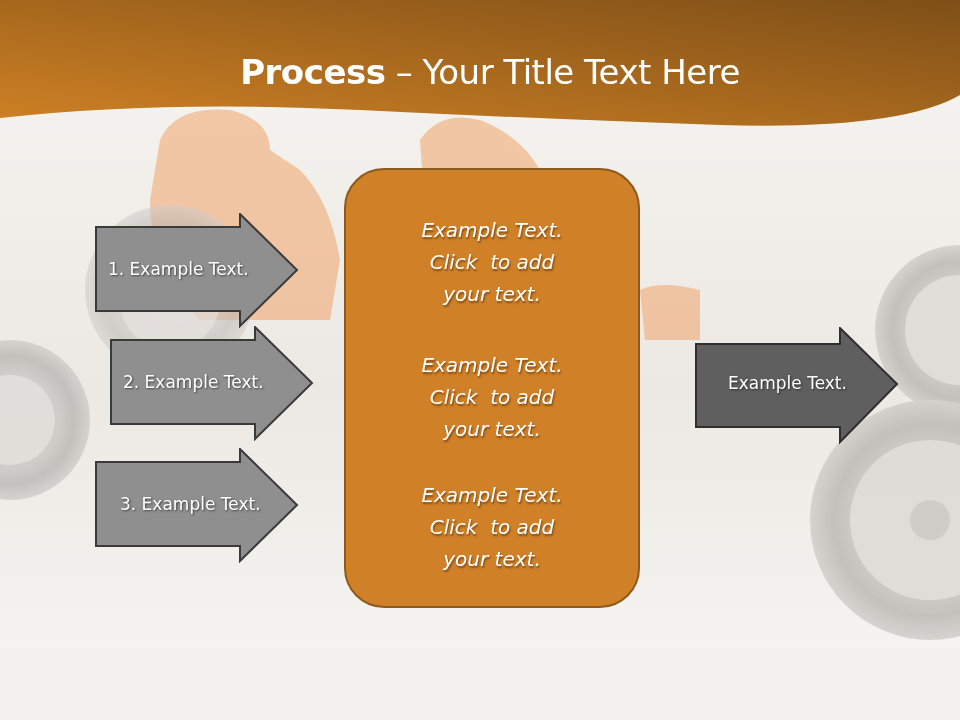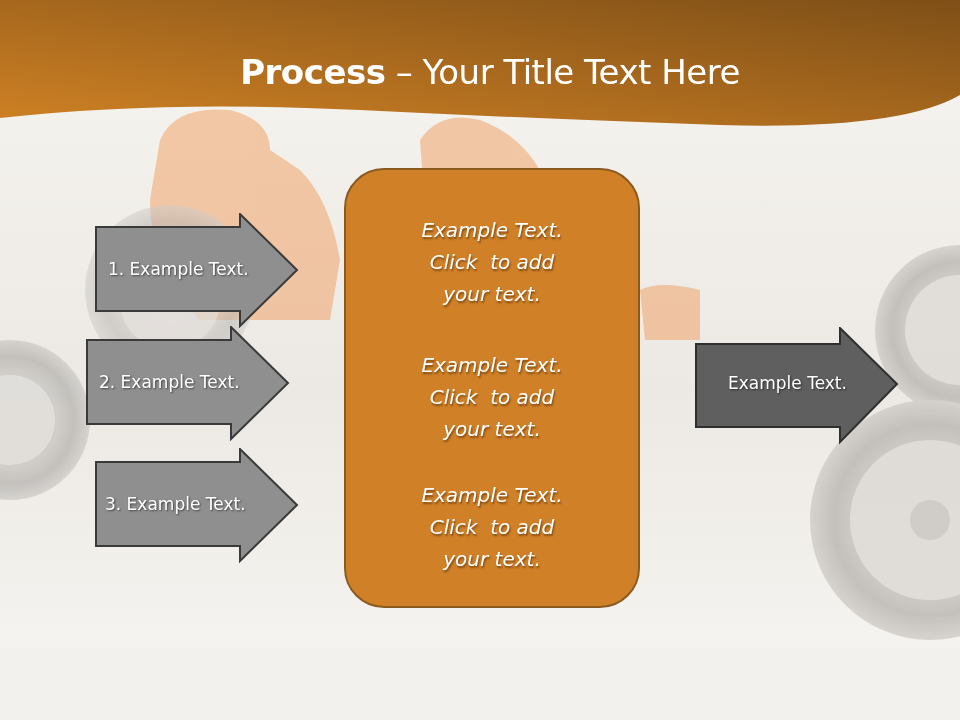--- a/index.html
+++ b/index.html
@@ -76,32 +76,32 @@
     <b>Process</b><span class="light"> – Your Title Text Here</span>
   </div>
 
   <div class="arrow" style="left:95px;top:213px;width:205px;height:115px;">
     <svg width="205" height="115">
       <path d="M1 14 H145 V1 L202 57 L145 113 V98 H1 Z" fill="#8f8f8f" stroke="#3a3a3a" stroke-width="2"></path>
     </svg>
     <span class="label" style="left:13px;top:46px;">1. Example Text.</span>
   </div>
 
-  <div class="arrow" style="left:86px;top:326px;width:205px;height:115px;">
+  <div class="arrow" style="left:110px;top:326px;width:205px;height:115px;">
     <svg width="205" height="115">
       <path d="M1 14 H145 V1 L202 57 L145 113 V98 H1 Z" fill="#8f8f8f" stroke="#3a3a3a" stroke-width="2"></path>
     </svg>
     <span class="label" style="left:13px;top:46px;">2. Example Text.</span>
   </div>
 
   <div class="arrow" style="left:95px;top:448px;width:205px;height:115px;">
     <svg width="205" height="115">
       <path d="M1 14 H145 V1 L202 57 L145 113 V98 H1 Z" fill="#8f8f8f" stroke="#3a3a3a" stroke-width="2"></path>
     </svg>
-    <span class="label" style="left:10px;top:46px;">3. Example Text.</span>
+    <span class="label" style="left:25px;top:46px;">3. Example Text.</span>
   </div>
 
   <div class="center-box">
     <div class="block" style="top:44px;">
       <div>Example Text.</div>
       <div>Click  to add</div>
       <div>your text.</div>
     </div>
     <div class="block" style="top:179px;">
       <div>Example Text.</div>

